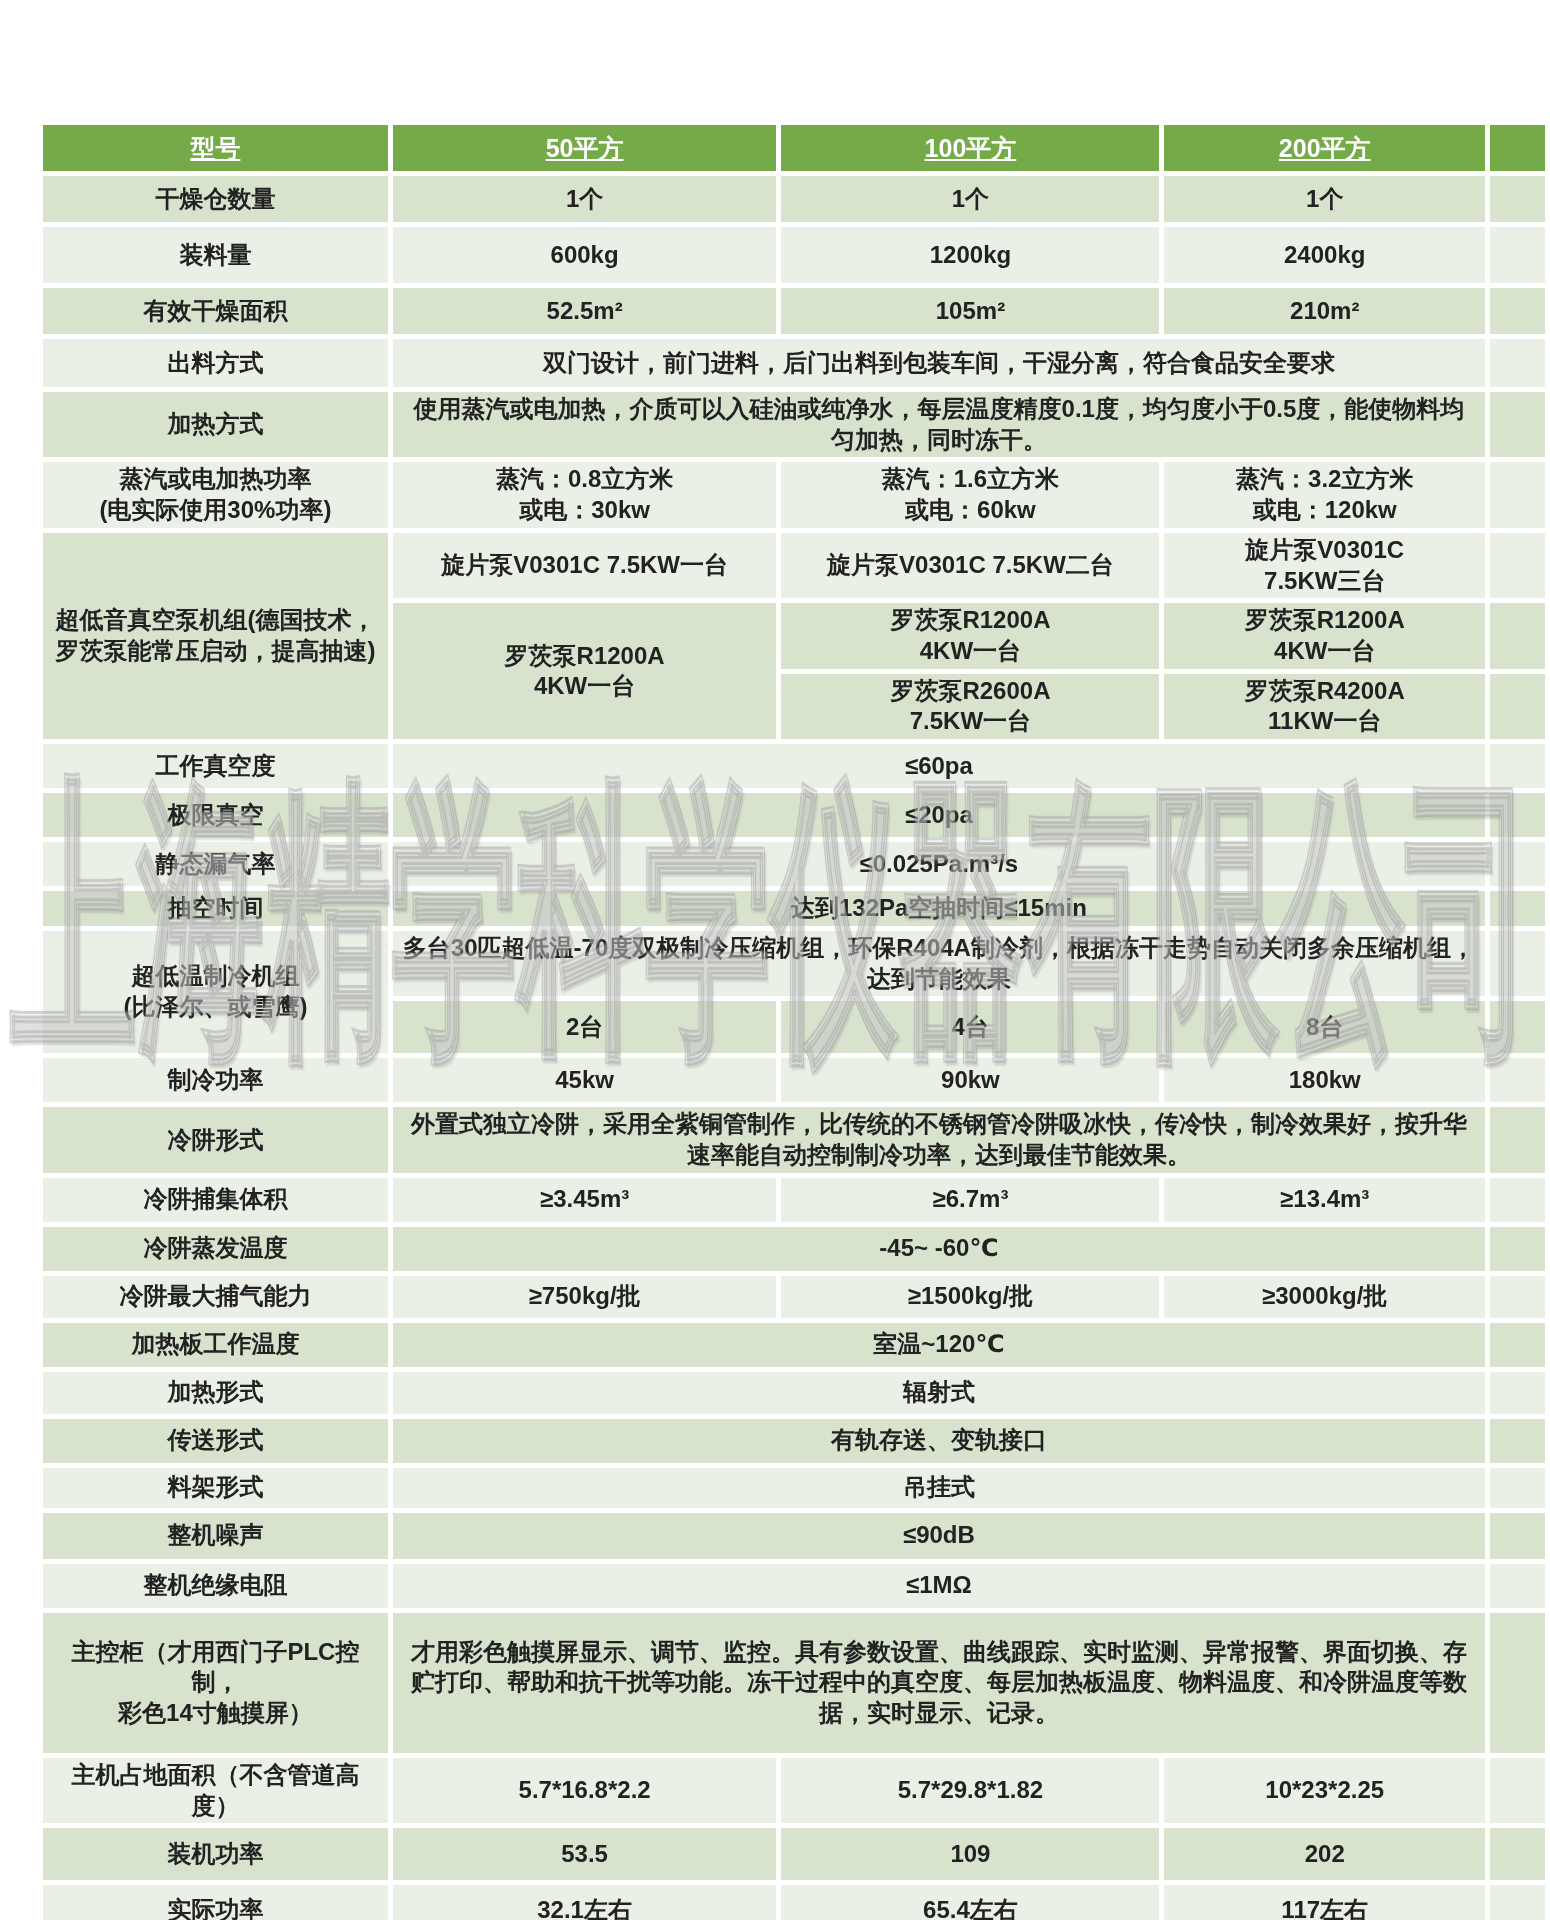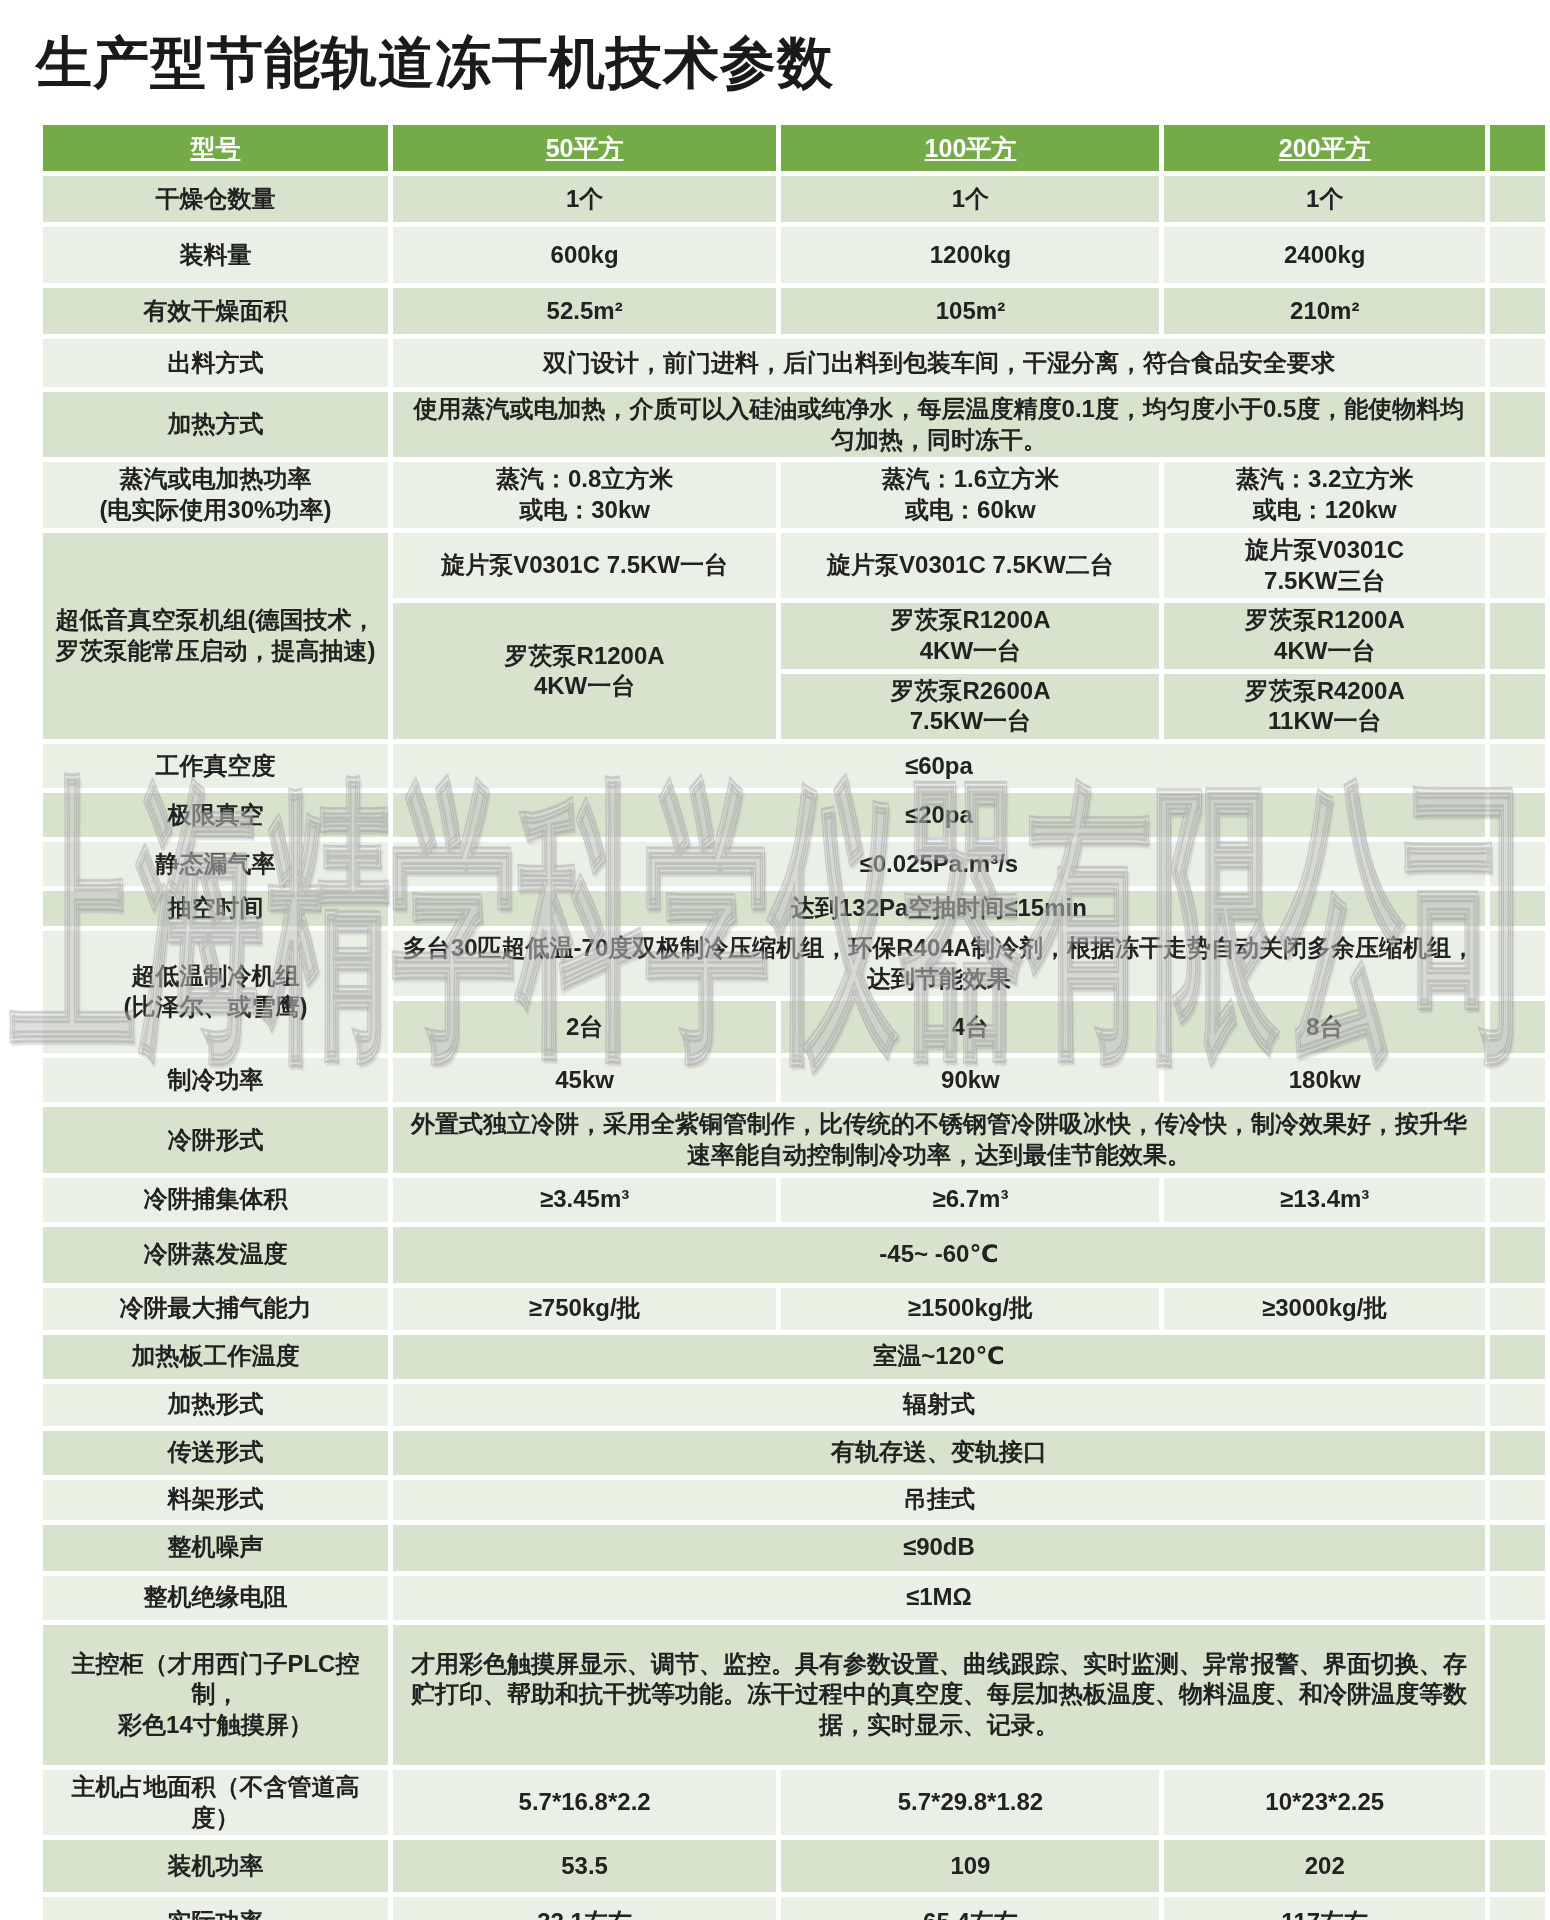--- a/index.html
+++ b/index.html
@@ -42,21 +42,20 @@
     -webkit-text-stroke:3px rgba(130,130,130,0.28);
     text-shadow:4px 4px 3px rgba(110,110,110,0.22), -2px -2px 2px rgba(150,150,150,0.15);
     pointer-events:none;z-index:5;
   }
 </style>
 </head>
 <body>
 
 <div class="page">
 
-  <div class="title">生产型节能轨道冻干机技术参数</div>
 
   <div class="watermark">上海精学科学仪器有限公司</div>
 
   <table class="spec">
     <colgroup>
         <col class="c0">
         <col class="c1">
         <col class="c2">
         <col class="c3">
         <col class="c4">
@@ -200,21 +199,21 @@
     </tr>
 
     <tr style="height:44px">
       <td class="light">冷阱捕集体积</td>
       <td class="light">≥3.45m³</td>
       <td class="light">≥6.7m³</td>
       <td class="light">≥13.4m³</td>
       <td class="light cut"></td>
     </tr>
 
-    <tr style="height:56px">
+    <tr style="height:44px">
       <td class="sage">冷阱蒸发温度</td>
       <td class="sage" colspan="3">-45~ -60℃</td>
       <td class="sage cut"></td>
     </tr>
 
     <tr style="height:42px">
       <td class="light">冷阱最大捕气能力</td>
       <td class="light">≥750kg/批</td>
       <td class="light">≥1500kg/批</td>
       <td class="light">≥3000kg/批</td>

